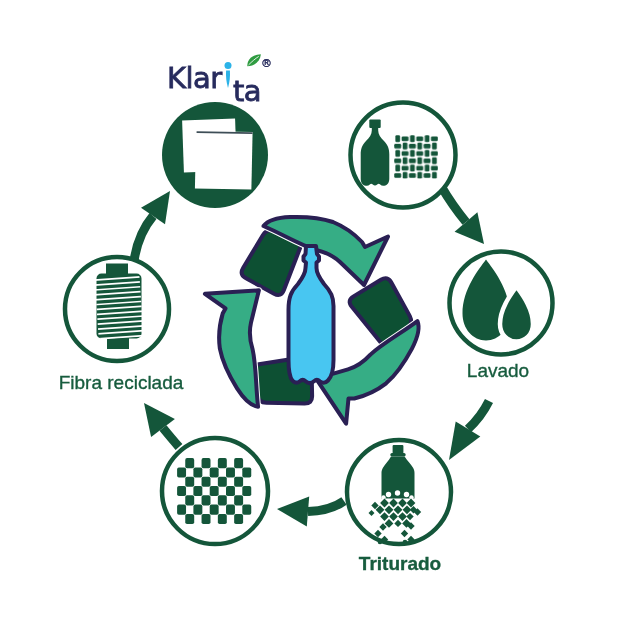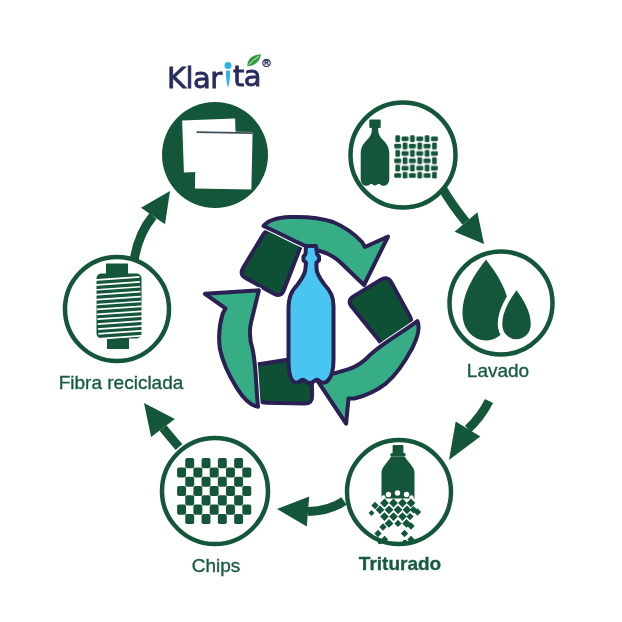--- a/index.html
+++ b/index.html
@@ -4,21 +4,21 @@
 <style>
   html,body{margin:0;padding:0;}
   body{width:622px;height:622px;background:#ffffff;overflow:hidden;font-family:"Liberation Sans",sans-serif;}
   .canvas{position:relative;width:622px;height:536px;background:#fff;}
   .diagram-svg{position:absolute;left:0;top:0;}
   
   .brand{position:absolute;left:0;top:0;width:622px;height:100px;color:#272b5d;}
   .b-txt{position:absolute;font:29px "DejaVu Sans",sans-serif;letter-spacing:-0.5px;color:#272b5d;
          -webkit-text-stroke:0.8px #272b5d;}
   #brand-k1{left:167px;top:60.5px;}
-  #brand-k2{left:233px;top:59px;}
+  #brand-k2{left:233px;top:74px;}
   .droplet{position:absolute;left:222.5px;top:61px;}
   .leaf{position:absolute;left:246px;top:53px;}
   .reg{position:absolute;left:261px;top:57px;font:11px "DejaVu Sans",sans-serif;color:#272b5d;-webkit-text-stroke:0.4px #272b5d;}
   
   .lbl{position:absolute;transform:translateX(-50%);text-align:center;
        font:19px "Liberation Sans",sans-serif;color:#175c3e;line-height:18.5px;-webkit-text-stroke:0.35px #175c3e;white-space:nowrap;}
   #lbl-lavado{left:498px;top:362px;text-align:right;}
   #lbl-triturado{left:400px;top:555px;font-weight:bold;}
   #lbl-chips{left:216px;top:557px;}
   #lbl-fibra{left:121px;top:374px;}
@@ -246,19 +246,18 @@
     <span class="reg">®</span>
   </div>
 
   <div class="lbl" id="lbl-lavado">
     <div>Lavado</div>
   </div>
   <div class="lbl" id="lbl-triturado">
     <div>Triturado</div>
   </div>
   <div class="lbl" id="lbl-chips">
-    <div>Chips</div>
   </div>
   <div class="lbl" id="lbl-fibra">
     <div>Fibra reciclada</div>
   </div>
 
 </div>
 
 </body></html>

